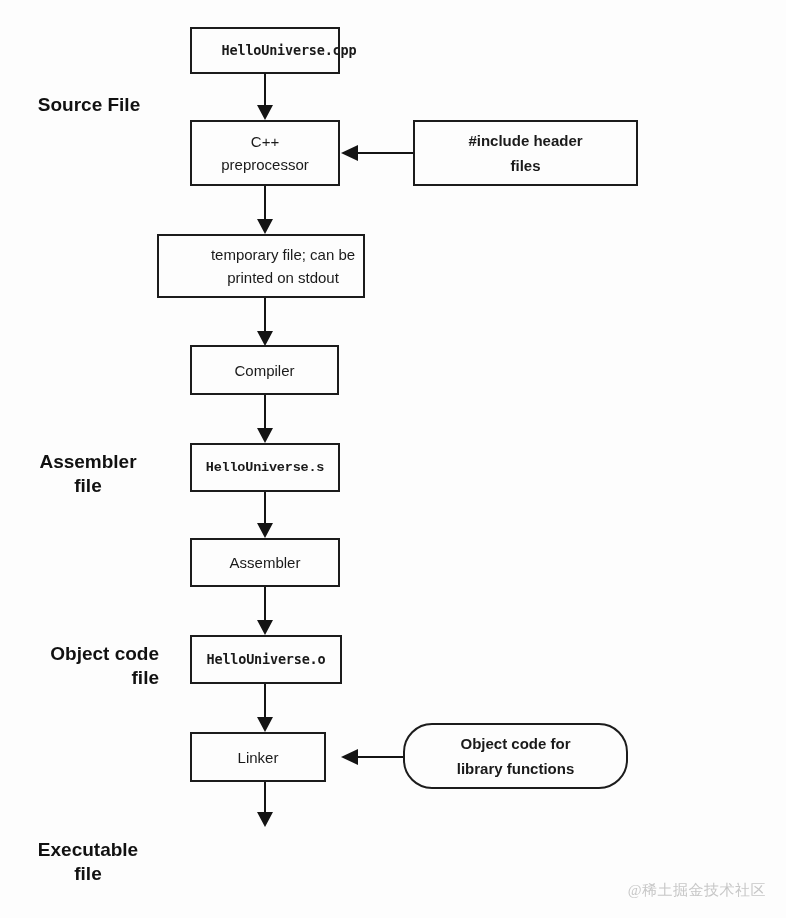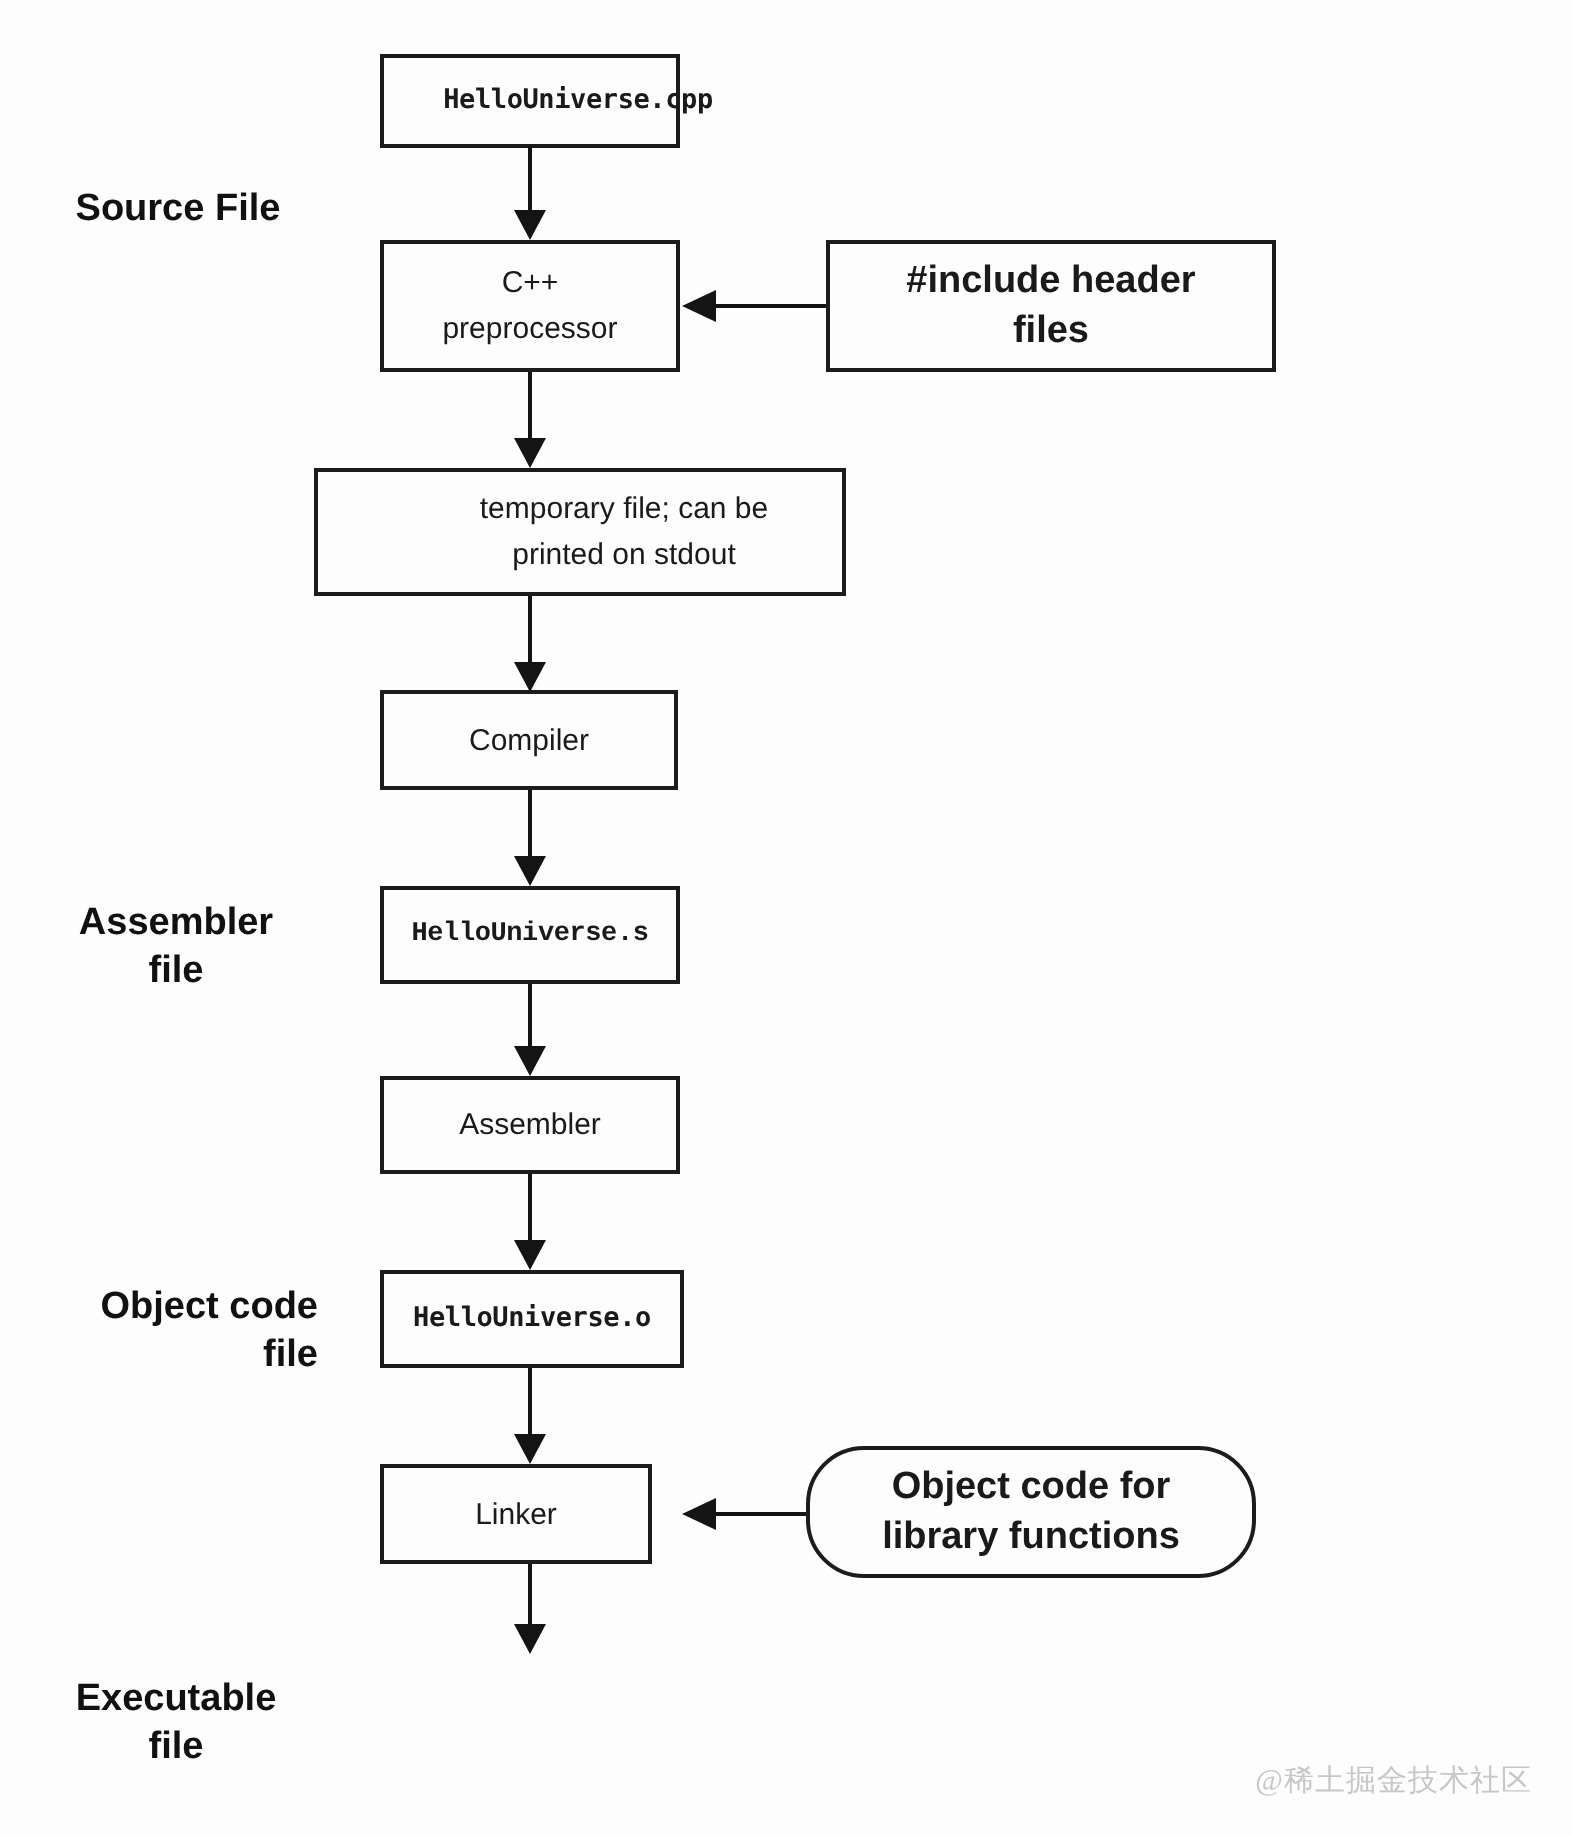--- a/index.html
+++ b/index.html
@@ -24,21 +24,21 @@
     color:#1a1a1a;
   }
   .node.mono{
     font-family:"DejaVu Sans Mono", monospace;
     font-weight:bold;
     font-size:13.5px;
     letter-spacing:-0.2px;
   }
   .node.bold{
     font-weight:bold;
-    font-size:19px;
+    font-size:15px;
     line-height:25px;
   }
   .side-label{
     position:absolute;
     font-weight:bold;
     font-size:19px;
     line-height:24px;
     text-align:center;
     white-space:pre-line;
     color:#111;
@@ -62,21 +62,21 @@
     right:20px;bottom:18px;
     font-size:15px;
     color:#c7c7c7;
     letter-spacing:0.5px;
     font-family:Liberation Serif, serif;
   }
 
   
   #n-cpp      {left:190px;top:27px; width:150px;height:47px;padding-left:48px;}
   #n-prep     {left:190px;top:120px;width:150px;height:66px;}
-  #n-temp     {left:157px;top:234px;width:266px;height:64px;padding-left:44px;}
+  #n-temp     {left:157px;top:234px;width:208px;height:64px;padding-left:44px;}
   #n-compiler {left:190px;top:345px;width:149px;height:50px;}
   #n-asmfile  {left:190px;top:443px;width:150px;height:49px;font-family:Liberation Mono, monospace;}
   #n-assembler{left:190px;top:538px;width:150px;height:49px;}
   #n-objfile  {left:190px;top:635px;width:152px;height:49px;}
   #n-linker   {left:190px;top:732px;width:136px;height:50px;}
   #n-exe      {left:190px;top:827px;width:150px;height:50px;}
   #n-include  {left:413px;top:120px;width:225px;height:66px;}
   #n-objlib   {left:403px;top:723px;width:225px;height:66px;border-radius:29px;}
 
   #lbl-source {left:19px; top:93px; width:140px;}

